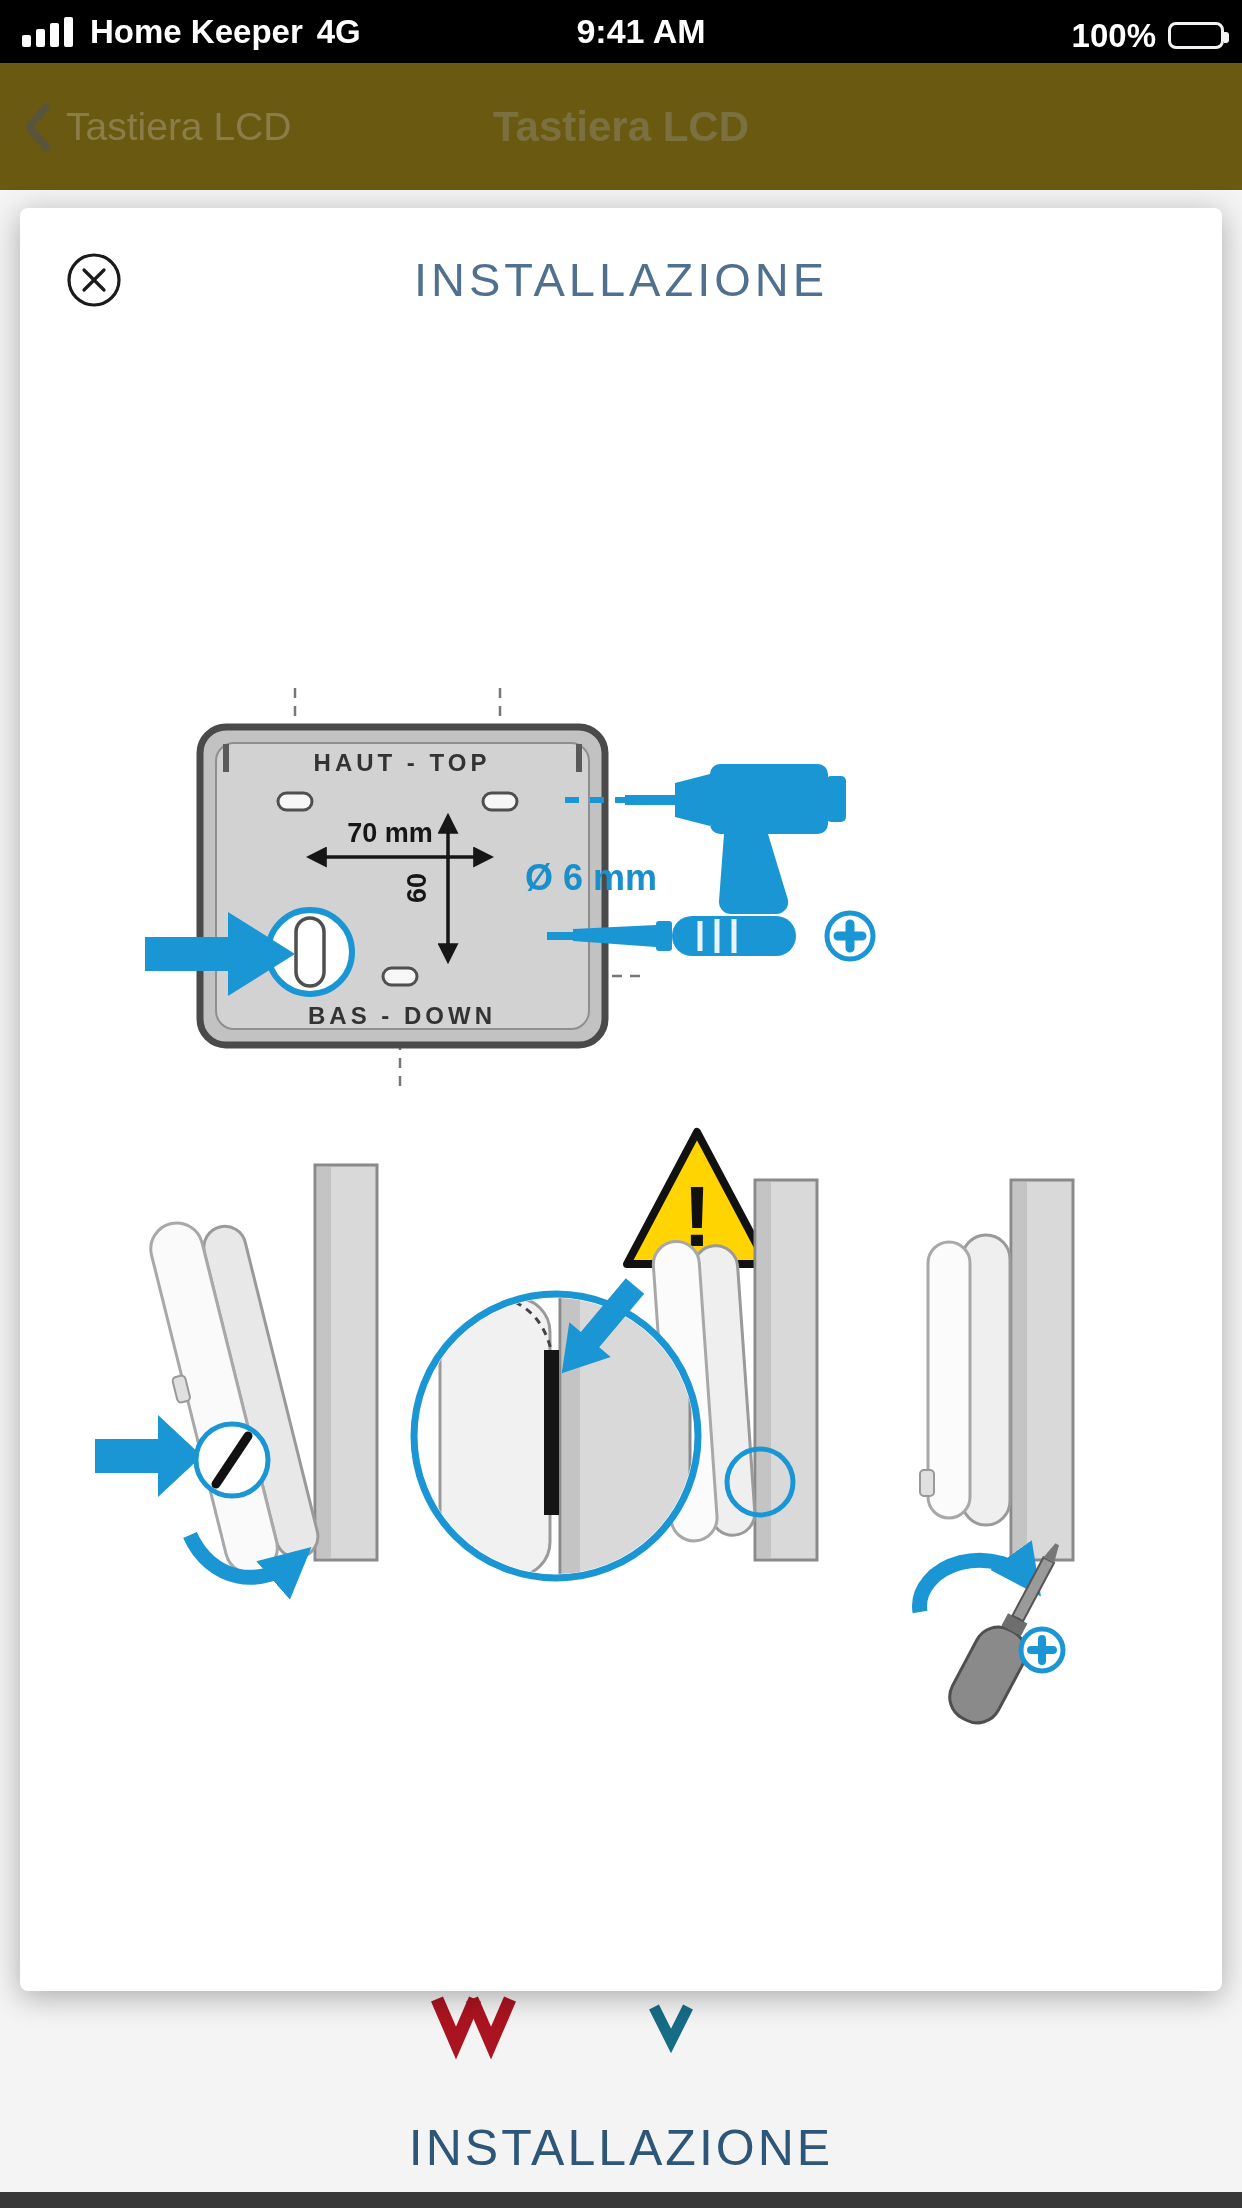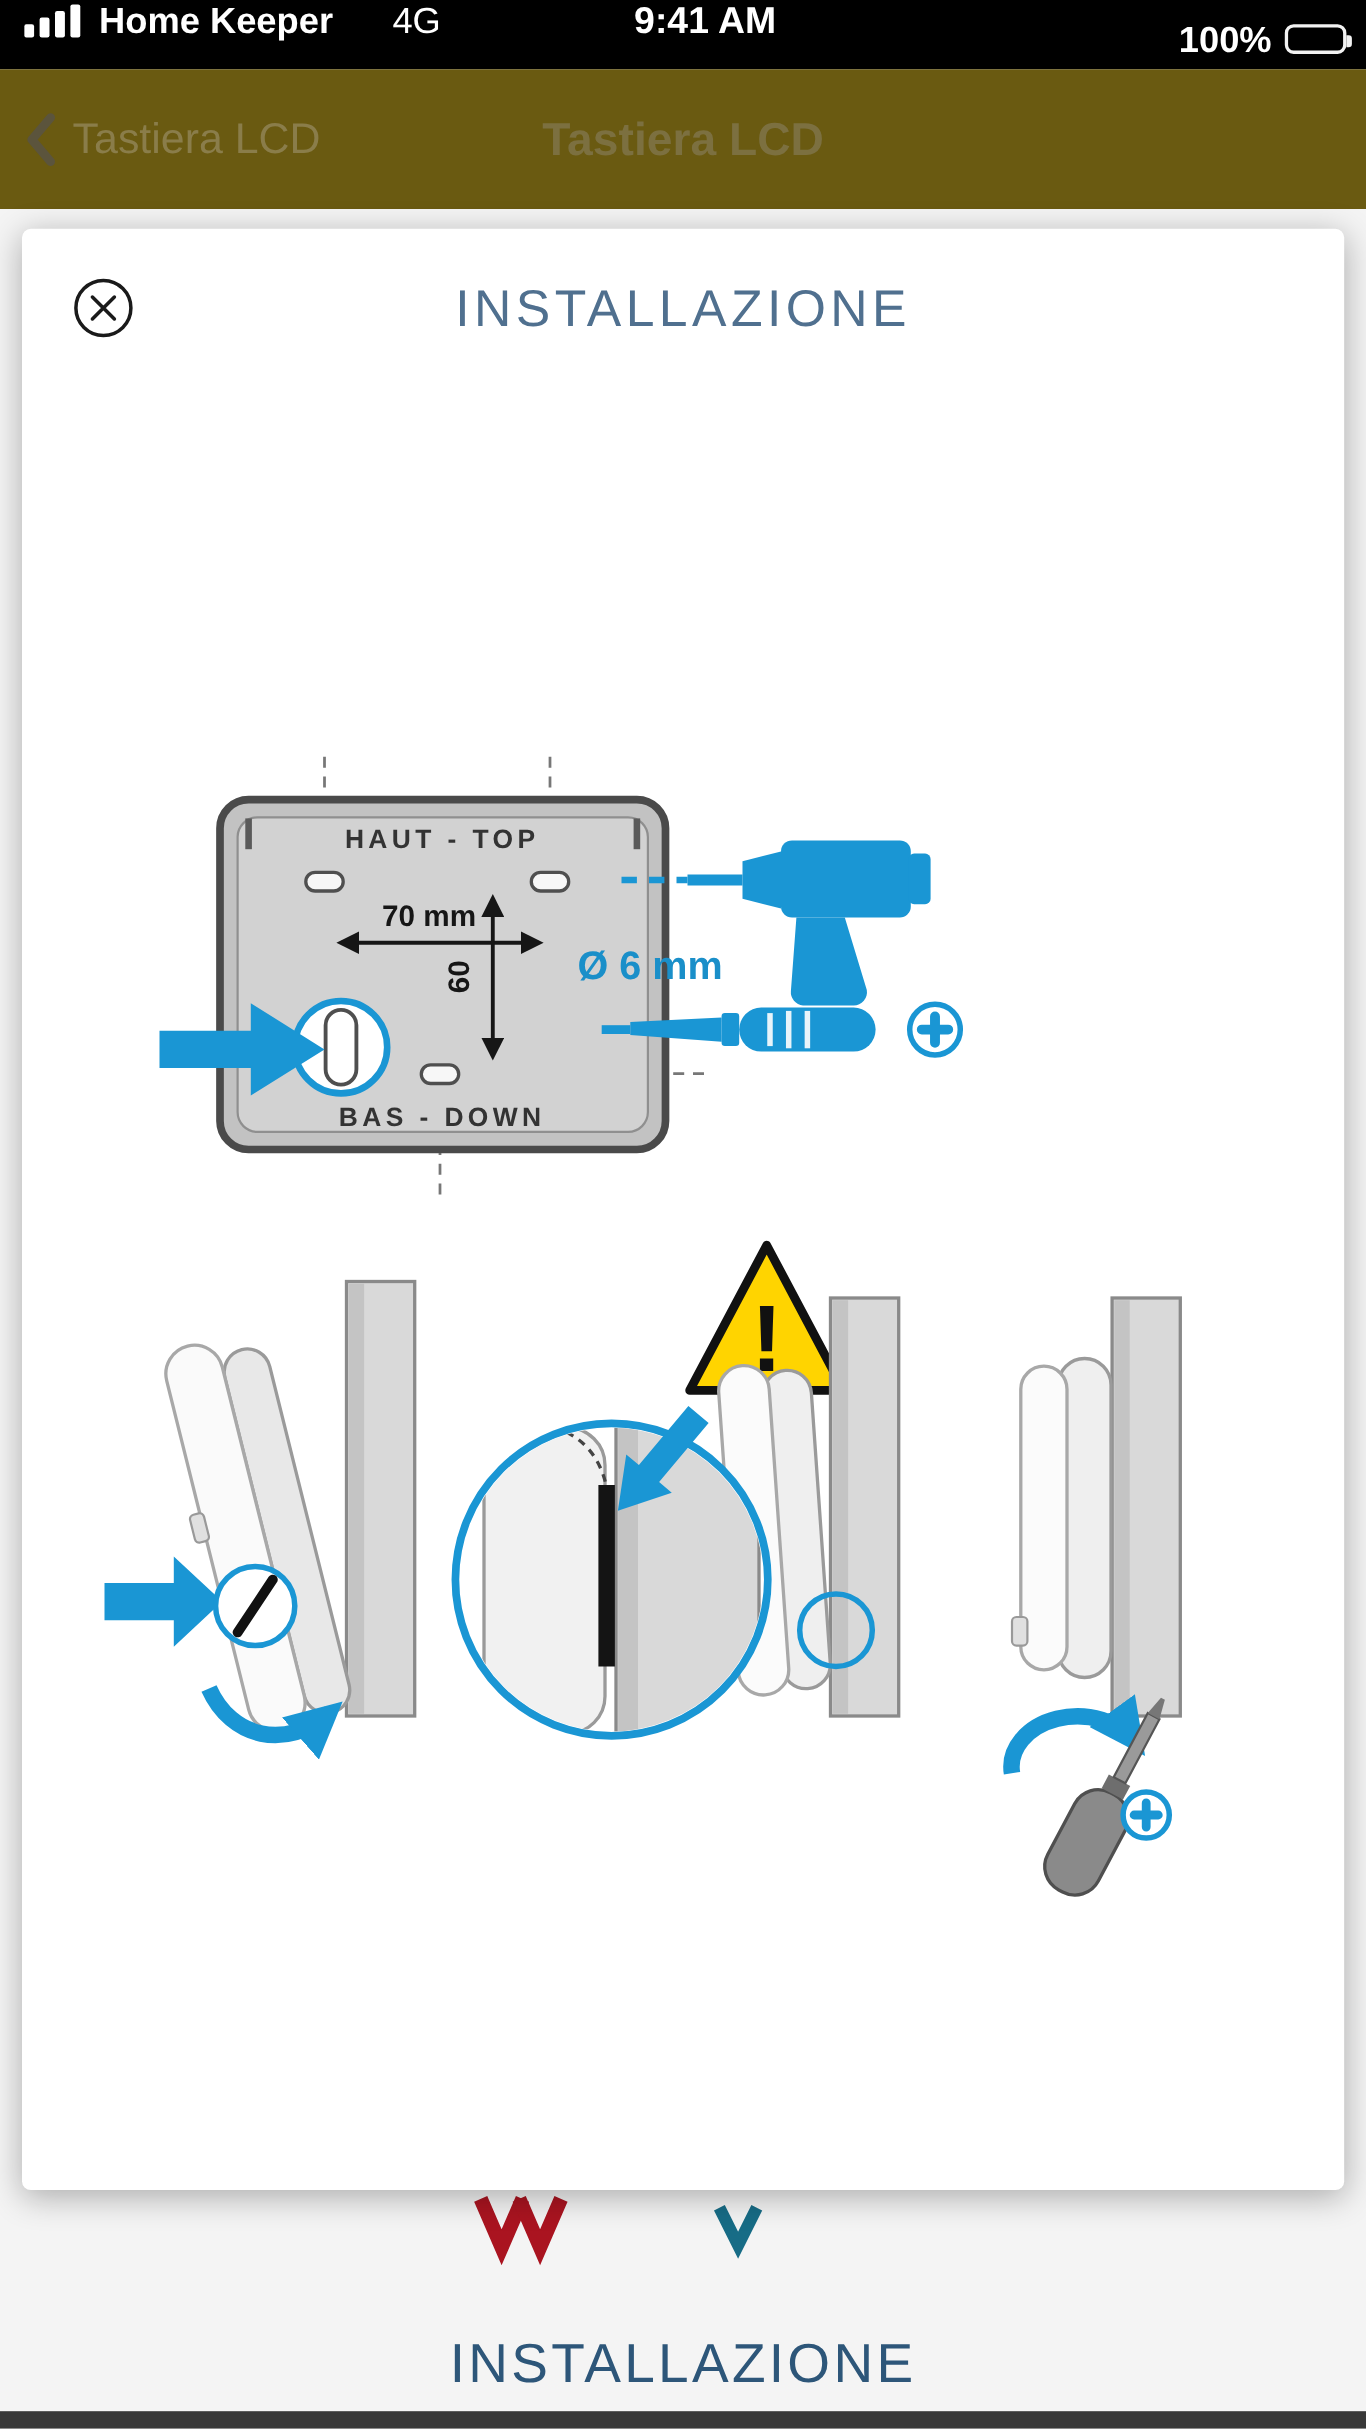--- a/index.html
+++ b/index.html
@@ -1,22 +1,22 @@
 <!DOCTYPE html>
 <html><head>
 <meta charset="utf-8">
 <style>
   * { margin:0; padding:0; box-sizing:border-box; }
   body { background:#222; font-family:"Liberation Sans", sans-serif; }
   .screen { position:relative; width:1242px; height:2208px; overflow:hidden; background:#f4f4f4; }
 
   
-  .status-bar { position:absolute; top:0; left:0; width:100%; height:63px; background:#000; color:#fff; display:flex; align-items:flex-start; }
+  .status-bar { position:absolute; top:0; left:0; width:100%; height:63px; background:#000; color:#fff; display:flex; align-items:center; }
   .sb-left { display:flex; align-items:center; gap:14px; padding-left:22px; font-size:33px; font-weight:600; }
-  .sb-network { font-weight:400;margin-left:40px; }
+  .sb-network { font-weight:700; }
   .sb-time { position:absolute; left:0; right:0; text-align:center; font-size:34px; font-weight:700;padding-left:40px; }
   .sb-right { position:absolute; right:18px; top:4px; height:63px; display:flex; align-items:center; gap:12px; font-size:33px; font-weight:600; }
   .battery { position:relative; width:56px; height:27px; border:3px solid rgba(255,255,255,.95); border-radius:8px; padding:3px; }
   .battery .fill { width:100%; height:100%; background:#fff; border-radius:3px; }
   .battery .nub { position:absolute; right:-8px; top:7px; width:5px; height:11px; background:rgba(255,255,255,.95); border-radius:0 3px 3px 0; }
 
   
   .nav-bar { position:absolute; top:63px; left:0; width:100%; height:127px; background:#6a5a11;padding-left:45px; }
   .back-button { position:absolute; left:22px; top:0; height:100%; display:flex; align-items:center; gap:14px; cursor:pointer; }
   .back-label { font-size:39px; color:#8a7d4a; }

